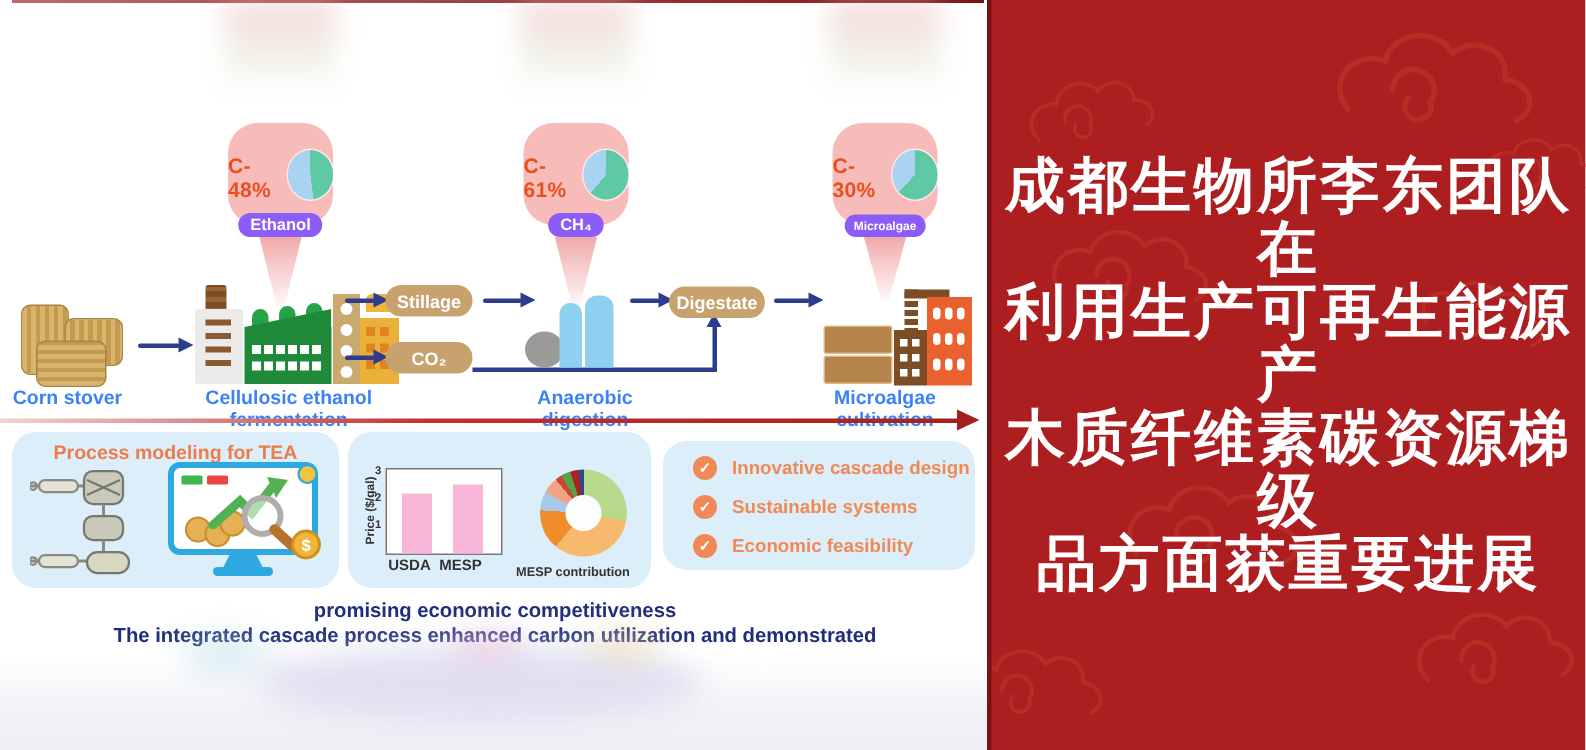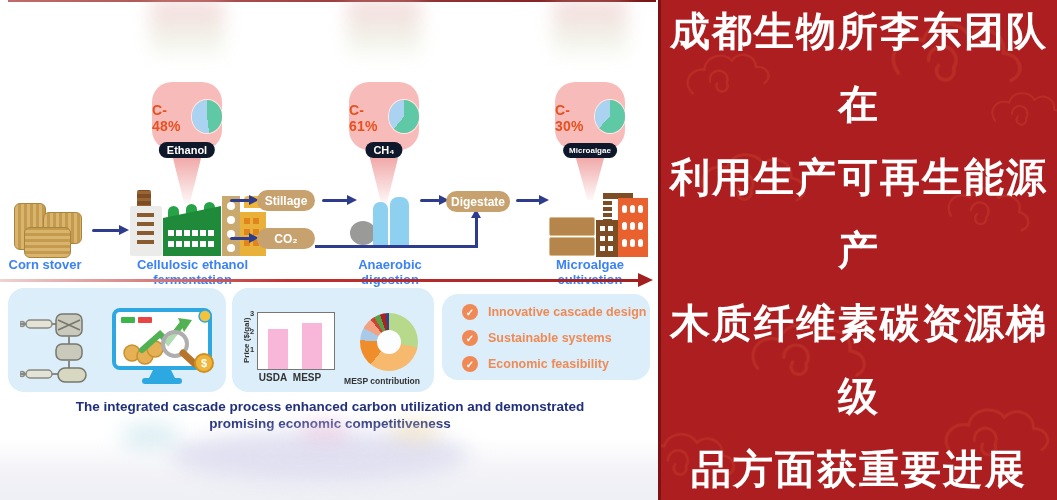--- a/index.html
+++ b/index.html
@@ -15,21 +15,21 @@
   #bottom-blur{position:absolute;left:0;top:438px;width:658px;height:62px;
       background:linear-gradient(180deg,rgba(255,255,255,0),#f2f2f7 60%,#eef0f5);}
   .blur-blob{position:absolute;border-radius:50%;filter:blur(10px);}
 
   
   .balloon-wrap{position:absolute;top:82px;width:70px;}
   .balloon{position:relative;width:70px;height:68px;background:#f7bcba;border-radius:20px;
            display:flex;align-items:center;}
   .pct{color:#e8511f;font-weight:bold;font-size:14px;margin-top:4px;letter-spacing:.2px;}
   .pie{width:33px;height:33px;border-radius:50%;margin-top:1px;box-shadow:0 0 0 1px rgba(255,255,255,.7);}
-  .pill{position:absolute;bottom:-8px;left:50%;transform:translateX(-50%);background:#0f172a;color:#fff;
+  .pill{position:absolute;bottom:-8px;left:50%;transform:translateX(-50%);background:#8b5cf6;color:#fff;
         font-weight:bold;font-size:11px;border-radius:9px;padding:2px 8px;white-space:nowrap;}
   .pill.small{font-size:8px;padding:3px 6px;}
   .beam{position:absolute;top:76px;left:13px;width:44px;height:46px;
         background:linear-gradient(180deg,rgba(240,165,165,.95),rgba(248,210,210,.15));
         clip-path:polygon(18% 0,82% 0,56% 100%,44% 100%);}
 
   
   .harrow{position:absolute;height:3px;background:#2e3c8e;border-radius:2px;}
   .harrow::after{content:'';position:absolute;right:-9px;top:-4px;border-left:10px solid #2e3c8e;
                  border-top:5.5px solid transparent;border-bottom:5.5px solid transparent;}
@@ -82,21 +82,21 @@
                font-size:8.5px;font-weight:bold;color:#333;}
 
   #caption{position:absolute;left:20px;top:398px;width:620px;text-align:center;color:#202f7c;
            font-weight:bold;font-size:13.5px;line-height:17px;}
 
   
   #news-panel{position:absolute;left:658px;top:0;width:399px;height:500px;box-sizing:border-box;
               background:#ac1e20;border-left:3px solid #7c1214;overflow:hidden;}
   #cloud-pattern{position:absolute;left:0;top:0;}
   #headline{position:absolute;inset:0;display:flex;flex-direction:column;justify-content:center;
-            align-items:center;color:#fff;font-weight:bold;font-size:40px;line-height:73px;
+            align-items:center;color:#fff;font-weight:bold;font-size:40px;line-height:42px;
             letter-spacing:2px;text-align:center;}
 </style>
 </head>
 <body>
 
 <div id="figure-area">
   <div id="top-rule"></div>
   <div class="top-smudge" style="left:150px;"></div>
   <div class="top-smudge" style="left:347px;"></div>
   <div class="top-smudge" style="left:553px;"></div>
@@ -207,20 +207,21 @@
 
   <div class="step-label" style="left:0;width:90px;">Corn stover</div>
   <div class="step-label" style="left:100px;width:185px;">Cellulosic ethanol fermentation</div>
   <div class="step-label" style="left:330px;width:120px;">Anaerobic digestion</div>
   <div class="step-label" style="left:525px;width:130px;">Microalgae cultivation</div>
 
   <div id="red-arrow"></div>
   <div id="red-arrow-head"></div>
 
   <div class="panel" style="left:8px;top:288px;width:218px;height:104px;">
+    <div class="panel-title">Process modeling for TEA</div>
     <svg style="position:absolute;left:12px;top:24px;" width="88" height="74" viewBox="0 0 88 74">
       <line x1="0" y1="12" x2="48" y2="12" stroke="#8a8a82" stroke-width="2"></line>
       <circle cx="2" cy="12" r="2.5" fill="none" stroke="#8a8a82" stroke-width="1.5"></circle>
       <rect x="6" y="8" width="26" height="8" rx="4" fill="#e3e3d6" stroke="#8a8a82" stroke-width="1.5"></rect>
       <rect x="36" y="2" width="26" height="22" rx="6" fill="#c9c9bc" stroke="#77776e" stroke-width="1.5"></rect>
       <path d="M38,8 l22,10 M60,8 l-22,10" stroke="#77776e" stroke-width="1.5"></path>
       <line x1="49" y1="24" x2="49" y2="32" stroke="#8a8a82" stroke-width="2"></line>
       <rect x="36" y="32" width="26" height="16" rx="6" fill="#c9c9bc" stroke="#77776e" stroke-width="1.5"></rect>
       <line x1="49" y1="48" x2="49" y2="56" stroke="#8a8a82" stroke-width="2"></line>
       <line x1="0" y1="62" x2="40" y2="62" stroke="#8a8a82" stroke-width="2"></line>
@@ -273,22 +274,22 @@
       <div class="check-circle">✓</div>
       <div class="check-label">Sustainable systems</div>
     </div>
     <div class="check-row" style="top:62px;">
       <div class="check-circle">✓</div>
       <div class="check-label">Economic feasibility</div>
     </div>
   </div>
 
   <div id="caption">
+    <div>promising economic competitiveness</div>
     <div>The integrated cascade process enhanced carbon utilization and demonstrated</div>
-    <div>promising economic competitiveness</div>
   </div>
 
   <div id="bottom-blur">
     <div class="blur-blob" style="left:170px;top:-8px;width:300px;height:50px;background:rgba(214,214,236,.7);"></div>
     <div class="blur-blob" style="left:120px;top:-14px;width:60px;height:24px;background:rgba(180,220,230,.5);"></div>
     <div class="blur-blob" style="left:300px;top:-16px;width:50px;height:18px;background:rgba(240,180,210,.5);"></div>
     <div class="blur-blob" style="left:390px;top:-16px;width:50px;height:18px;background:rgba(235,210,150,.5);"></div>
   </div>
 </div>
 

